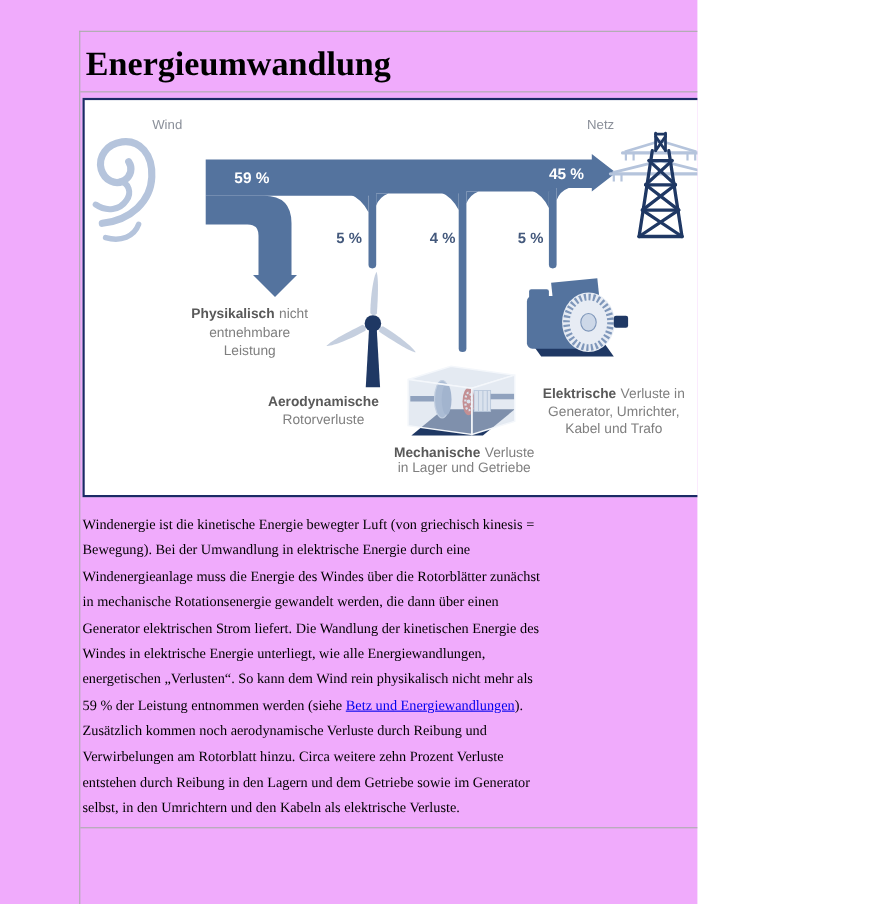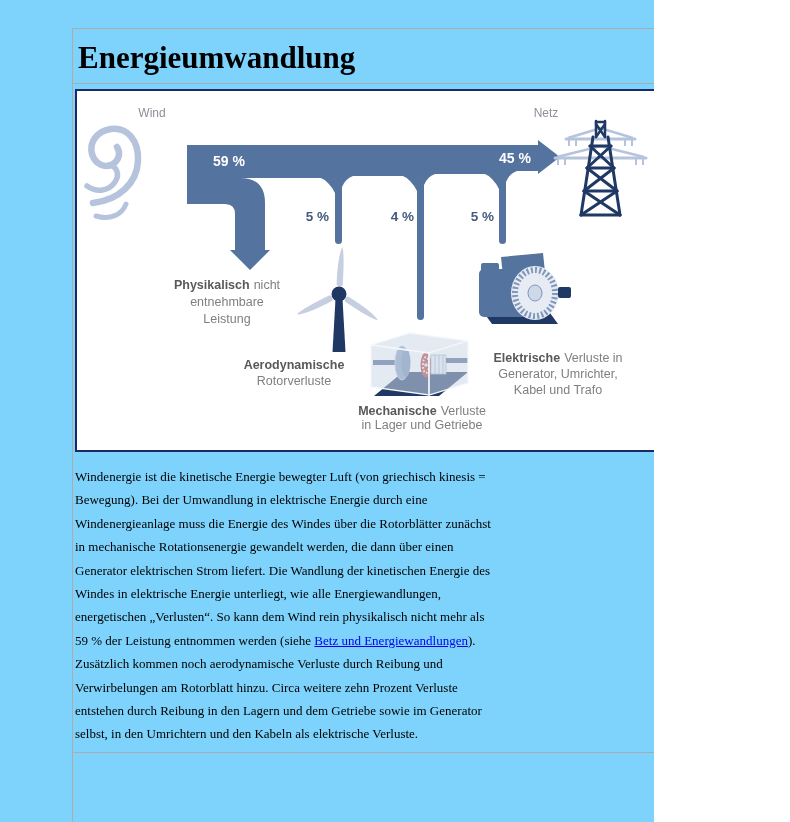--- a/index.html
+++ b/index.html
@@ -1,17 +1,17 @@
 <!DOCTYPE html>
 <html><head>
 <meta charset="utf-8">
 <style>
   html,body{margin:0;padding:0;background:#ffffff;}
-  .page{position:relative;width:634px;height:822px;background:#7dd3fc;overflow:hidden;
-        font-family:"Liberation Serif",serif;padding-left:20px;}
+  .page{position:relative;width:634px;height:822px;background:#f0abfc;overflow:hidden;
+        font-family:"Liberation Serif",serif;}
   .content{position:absolute;left:72px;top:28px;width:641px;height:794px;
            border-top:1px solid #acacac;border-left:1px solid #acacac;border-right:1px solid #acacac;
            box-sizing:border-box;}
   .title-cell{height:54px;border-bottom:1px solid #acacac;}
   .title-cell h1{margin:0;padding:11px 0 0 5px;font-size:31px;font-weight:bold;color:#000;
                  font-family:"Liberation Serif",serif;letter-spacing:0px;}
   .body-cell{border-bottom:1px solid #acacac;padding:5px 0 6px 0;}
   .figure-box{margin-left:2px;width:616px;height:359px;border:2px solid #1b2a66;background:#fff;}
   .figure-box svg{display:block;font-family:"Liberation Sans",sans-serif;}
   .paragraph{margin:13px 2px 0 2px;font-size:13px;line-height:23.4px;color:#000;

